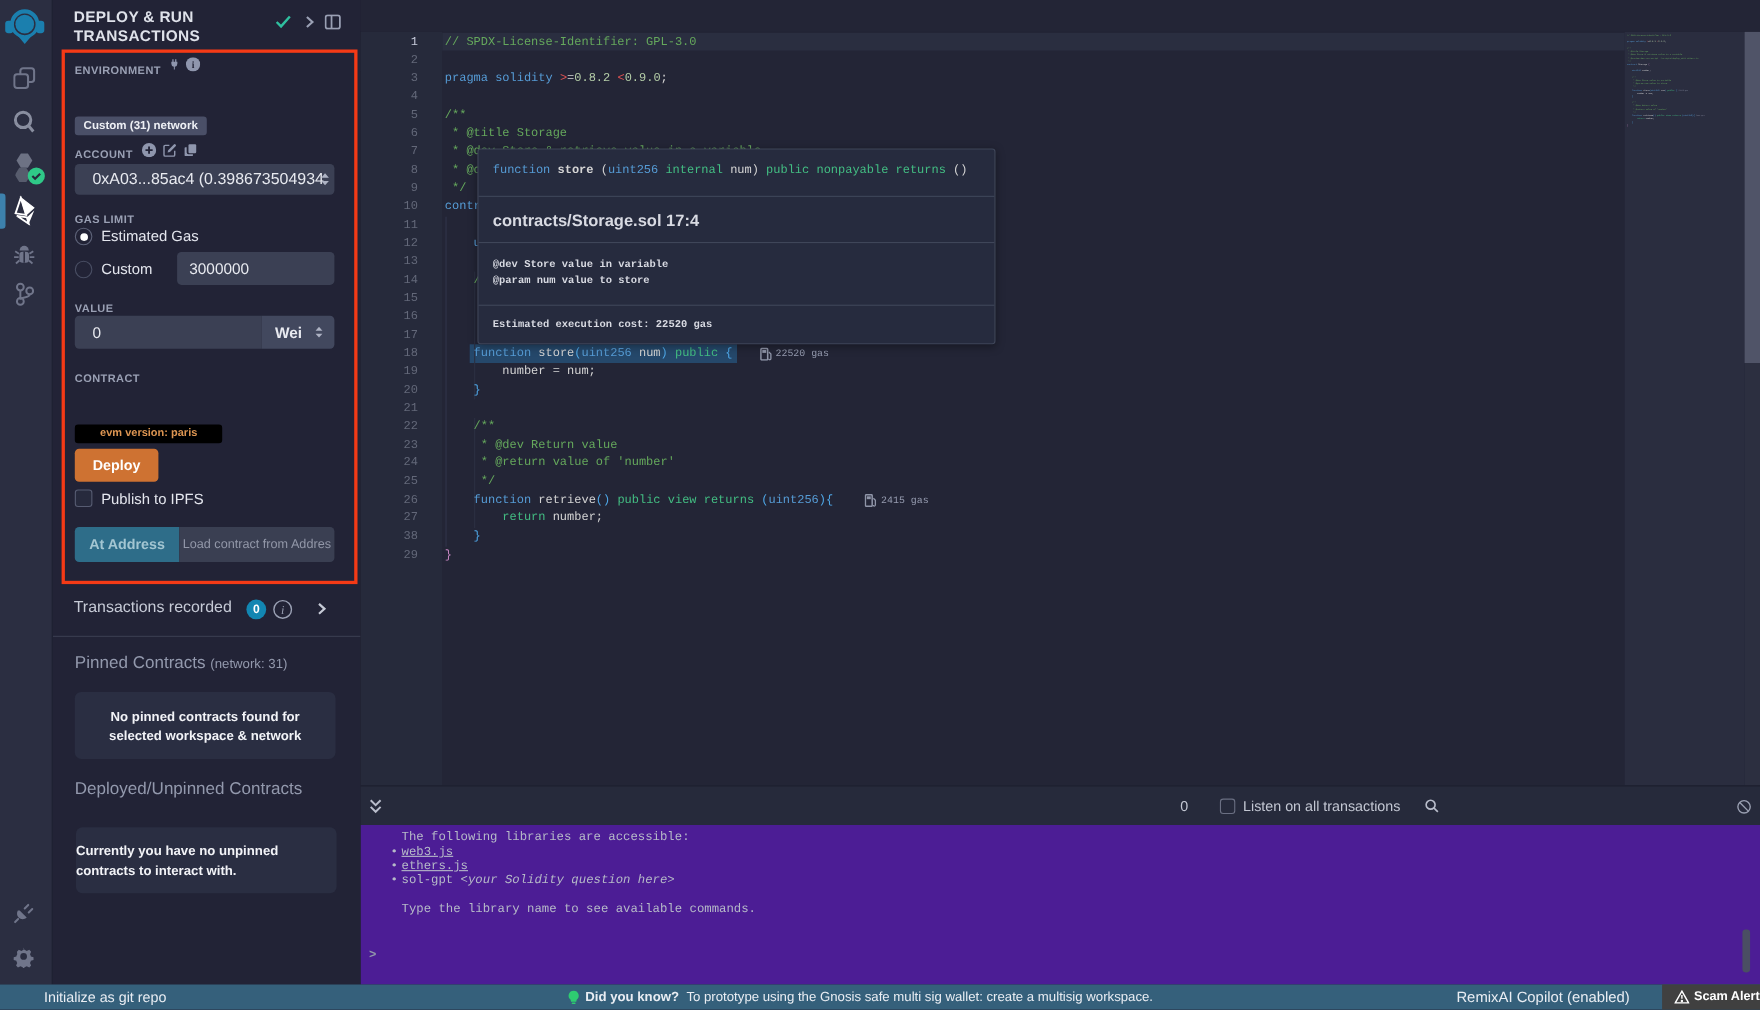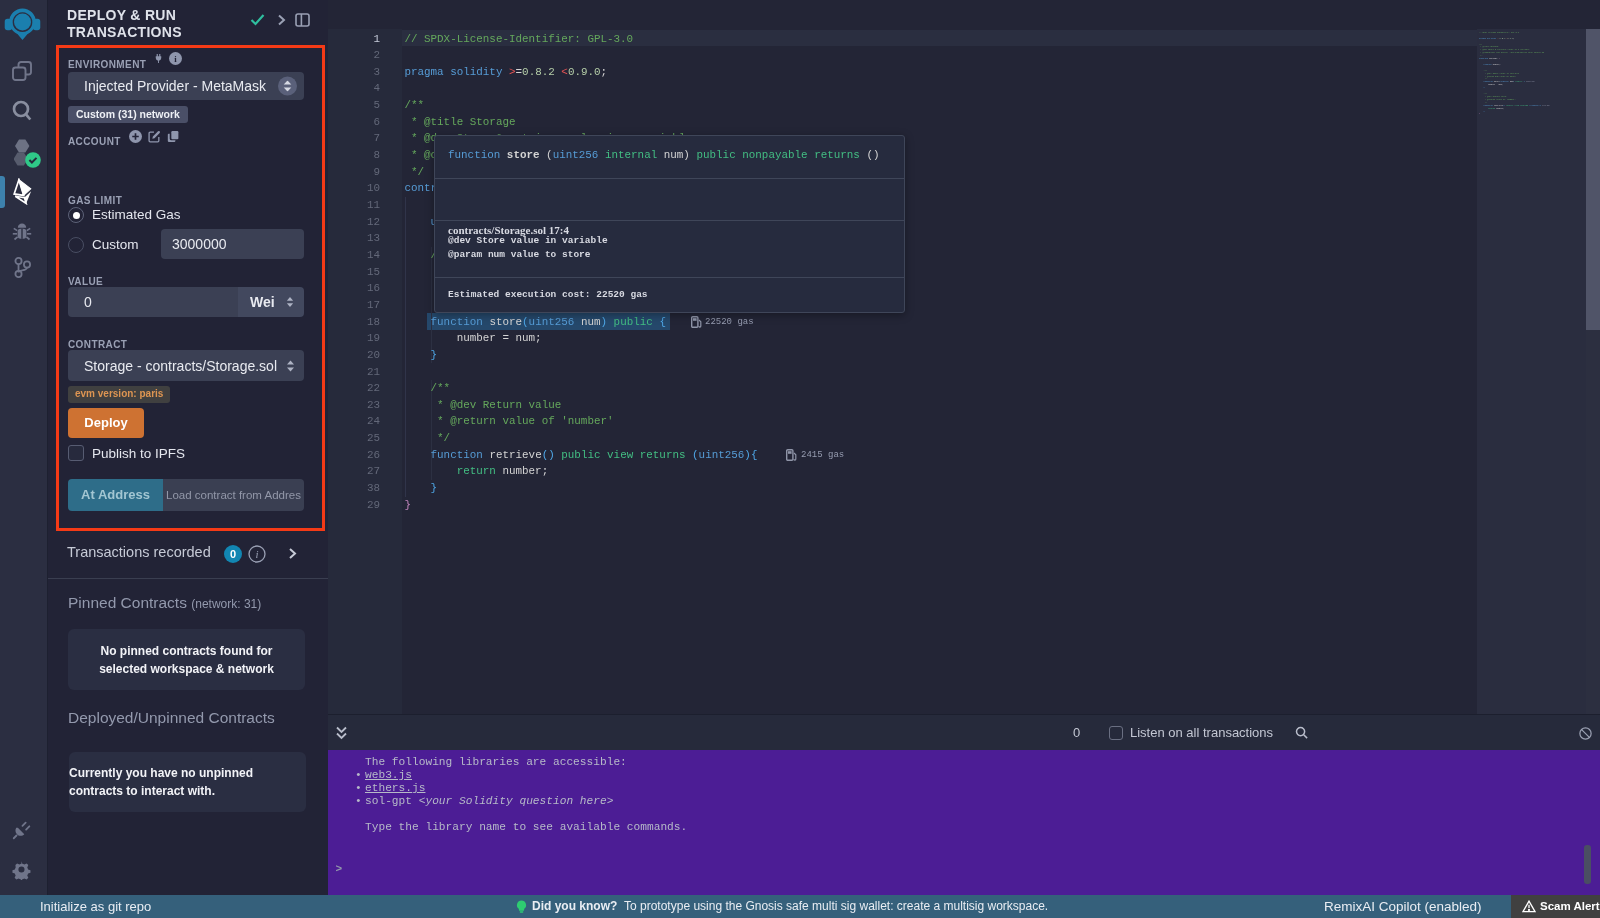--- a/index.html
+++ b/index.html
@@ -127,43 +127,42 @@
       </svg>
 
   <div class="sp" style="left:20px;top:54px"><span class="label">ENVIRONMENT</span></div>
   <svg class="sp" style="left:105px;top:52px" width="11" height="13" viewBox="0 0 24 24" fill="#8f96ad">
         <path d="M8 2 v5 h-2 v4 a6 6 0 0 0 5 5.9 V22 h2 v-5.1 a6 6 0 0 0 5 -5.9 V7 h-2 V2 h-2.5 v5 h-3 V2 Z"></path>
       </svg>
   <svg class="sp" style="left:121px;top:52px" width="13" height="13" viewBox="0 0 14 14">
         <circle cx="7" cy="7" r="7" fill="#8f96ad"></circle>
         <text x="7" y="10.4" font-size="9.5" font-weight="bold" font-family="Liberation Serif" fill="#222336" text-anchor="middle">i</text>
       </svg>
-  <div class="sp select" style="left:20px;top:72px;width:236px;height:28px">
-    <span class="seltext">Injected Provider - MetaMask</span>
-    <span class="abs" style="right:7px;top:50%;transform:translateY(-50%);width:19px;height:19px;border-radius:50%;background:#5a607a;"></span>
-    <svg class="abs" style="right:12px;top:50%;transform:translateY(-50%)" width="9" height="11" viewBox="0 0 9 11" fill="#d6d9e4">
-          <path d="M4.5 0 L8.3 4 H0.7 Z"></path>
-          <path d="M4.5 11 L8.3 7 H0.7 Z"></path>
-        </svg>
-  </div>
   <div class="sp" style="left:20px;top:106px;height:17px;background:#4a4f67;border-radius:3px;padding:0 8px;line-height:17px;font-size:10.5px;font-weight:bold;color:#eef0f5;">Custom (31) network</div>
 
   <div class="sp" style="left:20px;top:131px"><span class="label">ACCOUNT</span></div>
   <svg class="sp" style="left:81px;top:130px" width="13" height="13" viewBox="0 0 14 14">
         <circle cx="7" cy="7" r="7" fill="#8f96ad"></circle>
         <path d="M7 3.5 V10.5 M3.5 7 H10.5" stroke="#222336" stroke-width="1.8"></path>
       </svg>
   <svg class="sp" style="left:100px;top:130px" width="13" height="13" viewBox="0 0 24 24" fill="none" stroke="#8f96ad" stroke-width="2.4">
         <path d="M11 4 H4 a2 2 0 0 0 -2 2 v14 a2 2 0 0 0 2 2 h14 a2 2 0 0 0 2 -2 v-7"></path>
         <path d="M18.5 2.5 a2.1 2.1 0 0 1 3 3 L12 15 l-4 1 l1 -4 Z" fill="#8f96ad" stroke="none"></path>
       </svg>
   <svg class="sp" style="left:119px;top:130px" width="13" height="13" viewBox="0 0 24 24" fill="#8f96ad">
         <rect x="8" y="2" width="13" height="15" rx="2"></rect>
         <path d="M5 7 H3 a1.5 1.5 0 0 0 -1.5 1.5 V20.5 A1.5 1.5 0 0 0 3 22 h11 a1.5 1.5 0 0 0 1.5 -1.5 V19 H8 a3 3 0 0 1 -3 -3 Z"></path>
       </svg>
+  <div class="sp select" style="left:20px;top:149px;width:236px;height:28px">
+    <span class="seltext" style="font-size:14.5px">0xA03...85ac4 (0.398673504934</span>
+    <svg class="abs" style="right:4px;top:50%;transform:translateY(-50%)" width="9" height="12" viewBox="0 0 9 12" fill="#aeb3c4">
+          <path d="M4.5 0.5 L8 4.5 H1 Z"></path>
+          <path d="M4.5 11.5 L8 7.5 H1 Z"></path>
+        </svg>
+  </div>
 
   <div class="sp" style="left:20px;top:190px"><span class="label">GAS LIMIT</span></div>
   <span class="sp" style="left:20px;top:207px;width:16px;height:16px;border-radius:50%;border:1.8px solid #5d6278;background:#222336"></span>
   <span class="sp" style="left:24.5px;top:211.5px;width:7px;height:7px;border-radius:50%;background:#ffffff"></span>
   <div class="sp" style="left:44px;top:207px;font-size:13.5px;color:#e4e6ee">Estimated Gas</div>
   <span class="sp" style="left:20px;top:237px;width:16px;height:16px;border-radius:50%;border:1.8px solid #494e63;background:#222336"></span>
   <div class="sp" style="left:44px;top:237px;font-size:13.5px;color:#e4e6ee">Custom</div>
   <div class="sp select" style="left:113px;top:229px;width:143px;height:30px">
         <span style="position:absolute;left:11px;top:50%;transform:translateY(-50%);font-size:14px;">3000000</span>
       </div>
@@ -174,28 +173,21 @@
       </div>
   <div class="sp" style="left:190px;top:287px;width:66px;height:30px;background:#42485e;border-radius:0 4px 4px 0;">
     <span style="position:absolute;left:12px;top:50%;transform:translateY(-50%);font-size:14px;font-weight:bold;color:#e8eaf0;">Wei</span>
     <svg class="abs" style="right:10px;top:50%;transform:translateY(-50%)" width="8" height="11" viewBox="0 0 9 12" fill="#aeb3c4">
           <path d="M4.5 0.5 L8 4.5 H1 Z"></path>
           <path d="M4.5 11.5 L8 7.5 H1 Z"></path>
         </svg>
   </div>
 
   <div class="sp" style="left:20px;top:334px"><span class="label">CONTRACT</span></div>
-  <div class="sp select" style="left:20px;top:350px;width:236px;height:31px">
-    <span class="seltext">Storage - contracts/Storage.sol</span>
-    <svg class="abs" style="right:9px;top:50%;transform:translateY(-50%)" width="9" height="12" viewBox="0 0 9 12" fill="#aeb3c4">
-          <path d="M4.5 0.5 L8 4.5 H1 Z"></path>
-          <path d="M4.5 11.5 L8 7.5 H1 Z"></path>
-        </svg>
-  </div>
-  <div class="sp" style="left:20px;top:386px;height:17px;background:#404040;border-radius:3px;padding:0 7px;line-height:16px;font-size:10px;font-weight:bold;color:#dd9552;">evm version: paris</div>
+  <div class="sp" style="left:20px;top:386px;height:17px;background:#000000;border-radius:3px;padding:0 23px;line-height:16px;font-size:10px;font-weight:bold;color:#dd9552;">evm version: paris</div>
   <div class="sp" style="left:20px;top:408px;width:76px;height:30px;background:#ce7232;border-radius:4px;text-align:center;line-height:30px;font-size:13px;font-weight:bold;color:#fff;">Deploy</div>
   <span class="sp" style="left:20px;top:445px;width:16px;height:16px;border-radius:3px;border:1.5px solid #575c72;background:#272a3d"></span>
   <div class="sp" style="left:44px;top:446px;font-size:13.5px;color:#e4e6ee">Publish to IPFS</div>
   <div class="sp" style="left:20px;top:479px;width:95px;height:32px;background:#2e6d89;border-radius:4px 0 0 4px;text-align:center;line-height:32px;font-size:13px;font-weight:bold;color:#a3c6d2;">At Address</div>
   <div class="sp" style="left:115px;top:479px;width:141px;height:32px;background:#3a3f52;border-radius:0 4px 4px 0;text-align:center;line-height:32px;font-size:11.5px;color:#9297a8;">Load contract from Addres</div>
 
   <div id="redbox" class="abs"></div>
 
   <div class="sp" style="left:19px;top:544px;font-size:14.5px;color:#c6cad6;">Transactions recorded</div>
   <div class="sp" style="left:176px;top:545px;width:18px;height:18px;border-radius:50%;background:#1286b2;color:#fff;font-size:11px;font-weight:bold;text-align:center;line-height:18px;">0</div>
@@ -372,21 +364,21 @@
         <div class="cl" style="left:0;top:416.25px">    <span class="k">function</span> retrieve<span class="b">()</span> <span class="g">public</span> <span class="g">view</span> <span class="g">returns</span> <span class="b">(</span><span class="k">uint256</span><span class="b">)</span><span class="b">{</span> <span class="gas" style="position:static">2415 gas</span></div>
         <div class="cl" style="left:0;top:432.90px">        <span class="g">return</span> number;</div>
         <div class="cl" style="left:0;top:449.55px">    <span class="b">}</span></div>
         <div class="cl" style="left:0;top:466.20px"><span class="m">}</span></div>
       </div>
     </div>
 
     <div class="abs" style="left:106px;top:105.5px;width:471px;height:178px;background:#262b3e;border:1px solid #3f4659;border-radius:3px;box-shadow:0 2px 8px rgba(0,0,0,0.35)">
       <div class="abs" style="left:13px;top:13px;font-family:'Liberation Mono',monospace;font-size:10.9px;white-space:pre;"><span class="k">function</span> <span class="w" style="font-weight:bold">store</span> <span class="w">(</span><span class="k">uint256</span> <span class="g">internal</span> <span class="w">num)</span> <span class="g">public</span> <span class="g">nonpayable</span> <span class="g">returns</span> <span class="w">()</span></div>
       <div class="abs" style="left:0;top:42px;width:469px;height:1px;background:#3f4659"></div>
-      <div class="abs" style="left:13px;top:56px;font-family:Liberation Serif, serif;font-size:11px;font-weight:bold;color:#d8dae2;margin-top:32px;">contracts/Storage.sol 17:4</div>
+      <div class="abs" style="left:13px;top:56px;font-family:Liberation Sans, sans-serif;font-size:15px;font-weight:bold;color:#d8dae2;">contracts/Storage.sol 17:4</div>
       <div class="abs" style="left:0;top:84px;width:469px;height:1px;background:#3f4659"></div>
       <div class="abs" style="left:13px;top:98px;font-family:'Liberation Mono',monospace;font-size:9.5px;font-weight:bold;color:#d8dae2;line-height:14px;">@dev Store value in variable<br>@param num value to store</div>
       <div class="abs" style="left:0;top:141px;width:469px;height:1px;background:#3f4659"></div>
       <div class="abs" style="left:13px;top:153px;font-family:'Liberation Mono',monospace;font-size:9.5px;font-weight:bold;color:#d8dae2;">Estimated execution cost: 22520 gas</div>
     </div>
   </div>
 
   <div id="termbar" class="abs">
     <svg class="abs" style="left:7px;top:11px" width="13" height="14" viewBox="0 0 13 14" fill="none" stroke="#b9bdcb" stroke-width="1.8">
           <path d="M2 1.5 L6.5 6 L11 1.5"></path>

